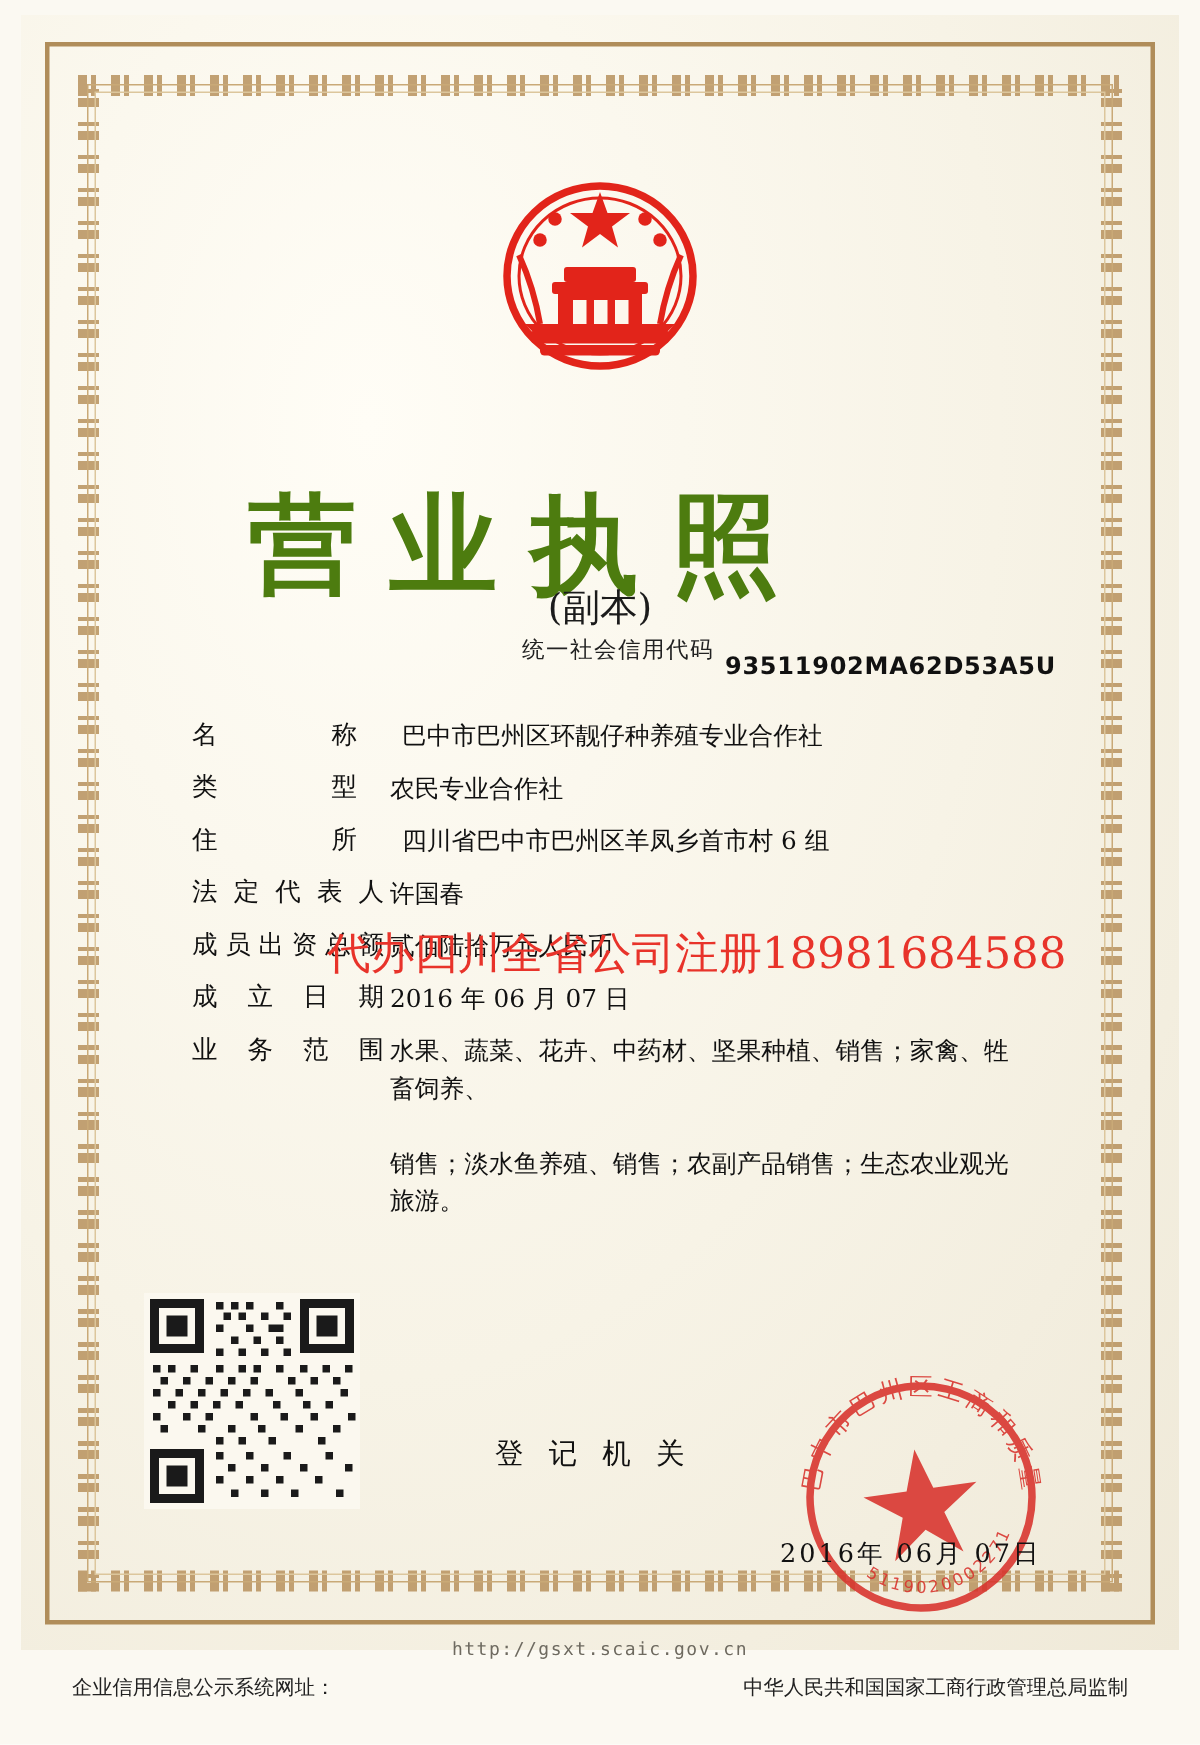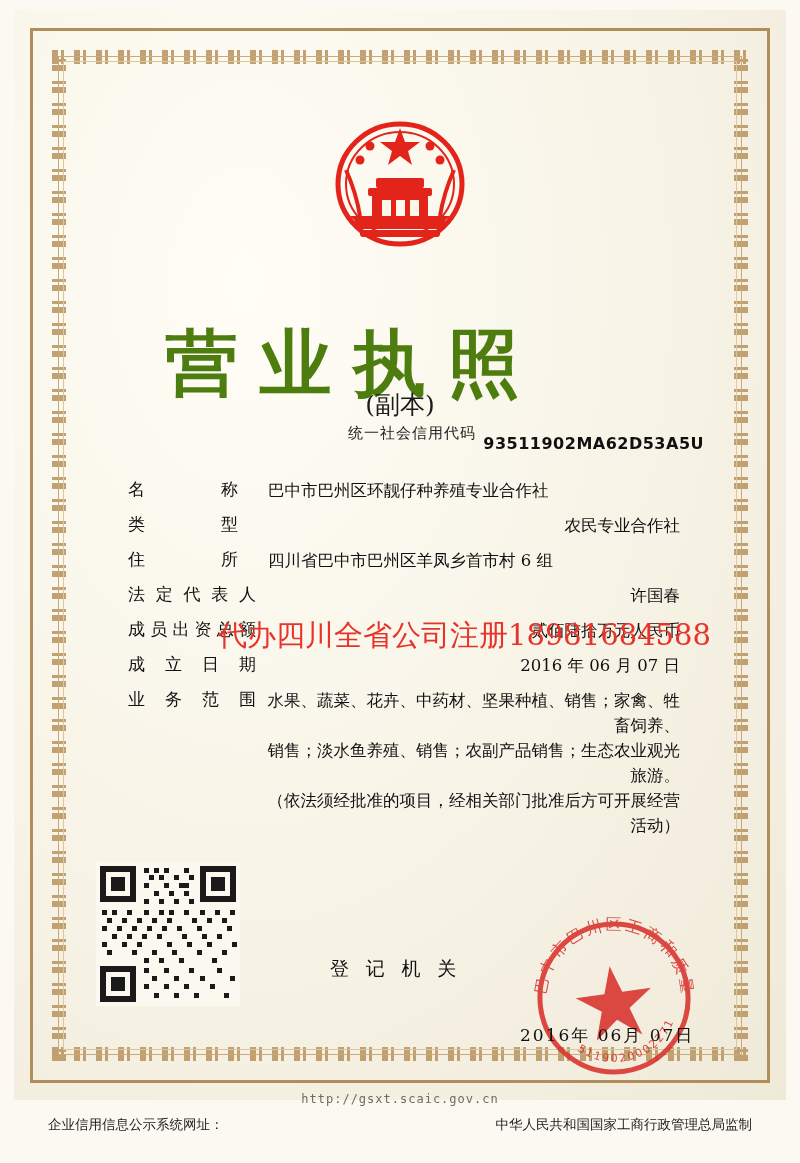--- a/index.html
+++ b/index.html
@@ -168,23 +168,23 @@
   .fvalue {
     position: absolute;
     left: 140px;
     top: 0;
     font-size: 16.5px;
     color: #111;
     width: 420px;
     line-height: 25px;
     font-family: "DejaVu Serif", serif;
   }
-  .fvalue.tight { left: 132px; text-align: right; }
+  .fvalue.tight { left: 132px; }
   .fvalue .line2 { display: block; }
-  .fvalue .indent { display: block; }
+  .fvalue .indent { display: block; margin-top: 25px; }
 
   
   .watermark {
     position: absolute;
     left: 218px;
     top: 616px;
     font-size: 29px;
     color: #e8332a;
     font-family: "DejaVu Serif", serif;
     letter-spacing: 0px;
@@ -377,21 +377,20 @@
     <div class="row">
       <div class="flabel spread5">
         <span>业</span>
         <span>务</span>
         <span>范</span>
         <span>围</span>
       </div>
       <div class="fvalue tight">
         <span class="line2">水果、蔬菜、花卉、中药材、坚果种植、销售；家禽、牲畜饲养、</span>
         <span class="indent">销售；淡水鱼养殖、销售；农副产品销售；生态农业观光旅游。</span>
-        <span class="indent">（依法须经批准的项目，经相关部门批准后方可开展经营活动）</span>
       </div>
     </div>
 
   </div>
 
   <div class="watermark">代办四川全省公司注册18981684588</div>
 
   <div class="qr">
     <svg viewBox="0 0 144 144" width="144" height="144">
       <rect width="144" height="144" fill="#fbf8ef"></rect>

